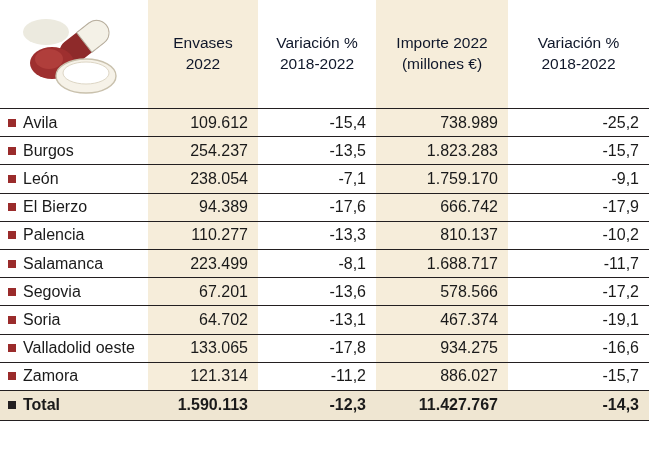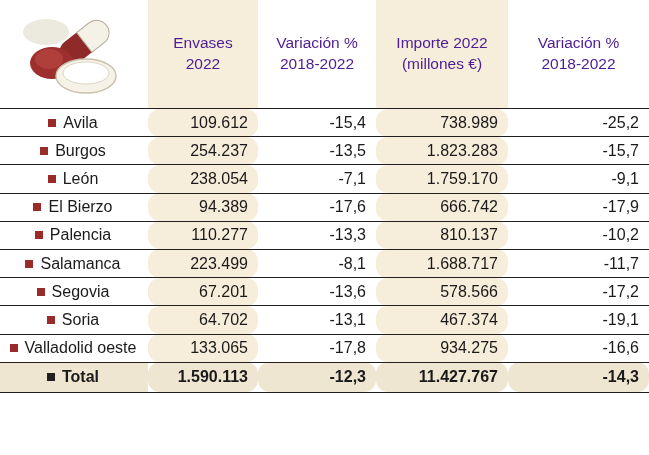--- a/index.html
+++ b/index.html
@@ -44,21 +44,21 @@
   }
   table.data col.c-name   { width: 148px; }
   table.data col.c-env    { width: 110px; }
   table.data col.c-var1   { width: 118px; }
   table.data col.c-imp    { width: 132px; }
   table.data col.c-var2   { width: 141px; }
 
   thead th {
     font-weight: normal;
     font-size: 15.5px;
-    color: #4c1d95;
+    color: #0f172a;
     text-align: center;
     vertical-align: middle;
     height: 108px;
     padding: 0 10px;
     line-height: 1.35;
     border: 0;
   }
   thead th.shade {
     background: #f6edda;
   }
@@ -75,26 +75,25 @@
     height: 27.2px;
     padding: 0 10px;
     border-top: 1.3px solid #231f20;
     vertical-align: middle;
     white-space: nowrap;
   }
   tbody tr:first-child td {
     border-top: 1.6px solid #231f20;
   }
   tbody td.name {
-    text-align: center;
+    text-align: left;
     padding-left: 8px;
   }
   tbody td.num {
     text-align: right;
-    border-radius: 12px;
   }
   tbody td.shade {
     background: #f6edda;
   }
   .bullet {
     display: inline-block;
     width: 8px;
     height: 8px;
     background: #9a2b2b;
     margin-right: 7px;
@@ -227,20 +226,27 @@
         <td class="num shade">467.374</td>
         <td class="num">-19,1</td>
       </tr>
       <tr>
         <td class="name"><span class="bullet"></span><span>Valladolid oeste</span></td>
         <td class="num shade">133.065</td>
         <td class="num">-17,8</td>
         <td class="num shade">934.275</td>
         <td class="num">-16,6</td>
       </tr>
+      <tr>
+        <td class="name"><span class="bullet"></span><span>Zamora</span></td>
+        <td class="num shade">121.314</td>
+        <td class="num">-11,2</td>
+        <td class="num shade">886.027</td>
+        <td class="num">-15,7</td>
+      </tr>
 
       <tr class="total">
         <td class="name"><span class="bullet"></span><span>Total</span></td>
         <td class="num shade">1.590.113</td>
         <td class="num">-12,3</td>
         <td class="num shade">11.427.767</td>
         <td class="num">-14,3</td>
       </tr>
     </tbody>
   </table>

